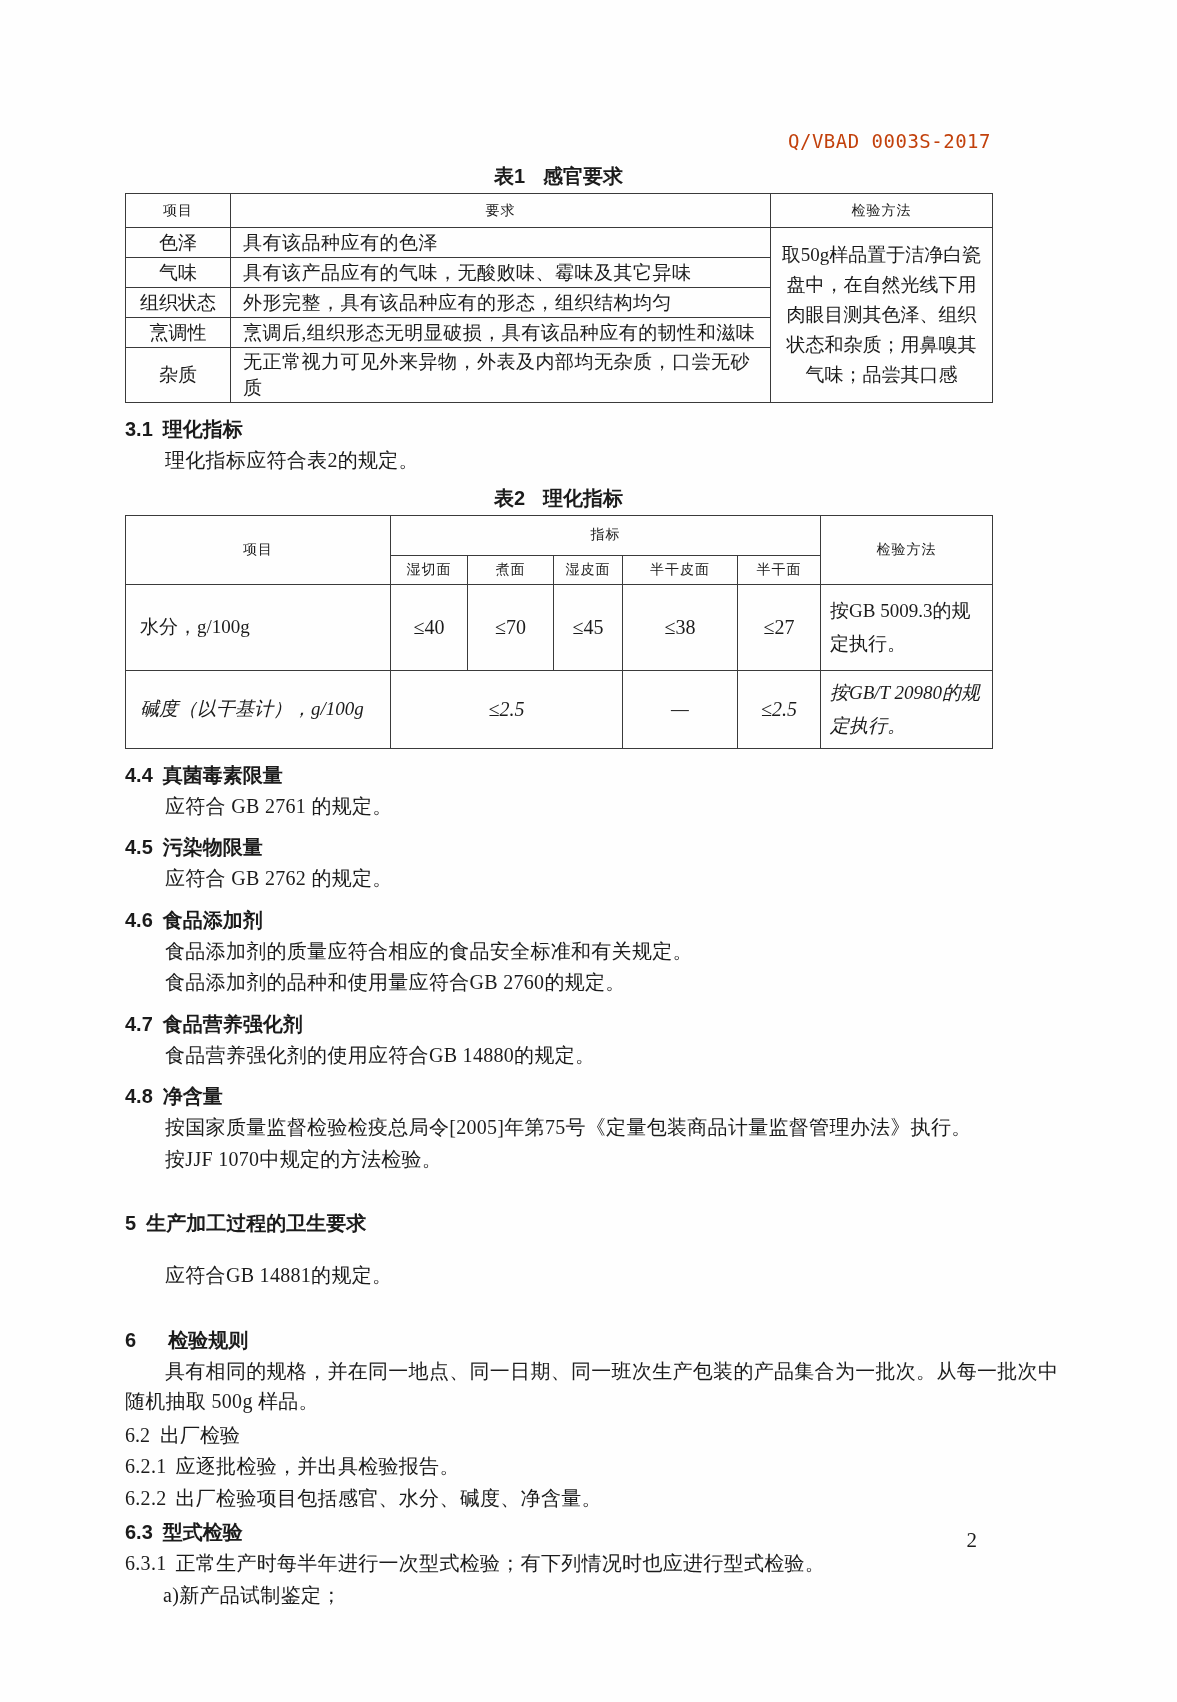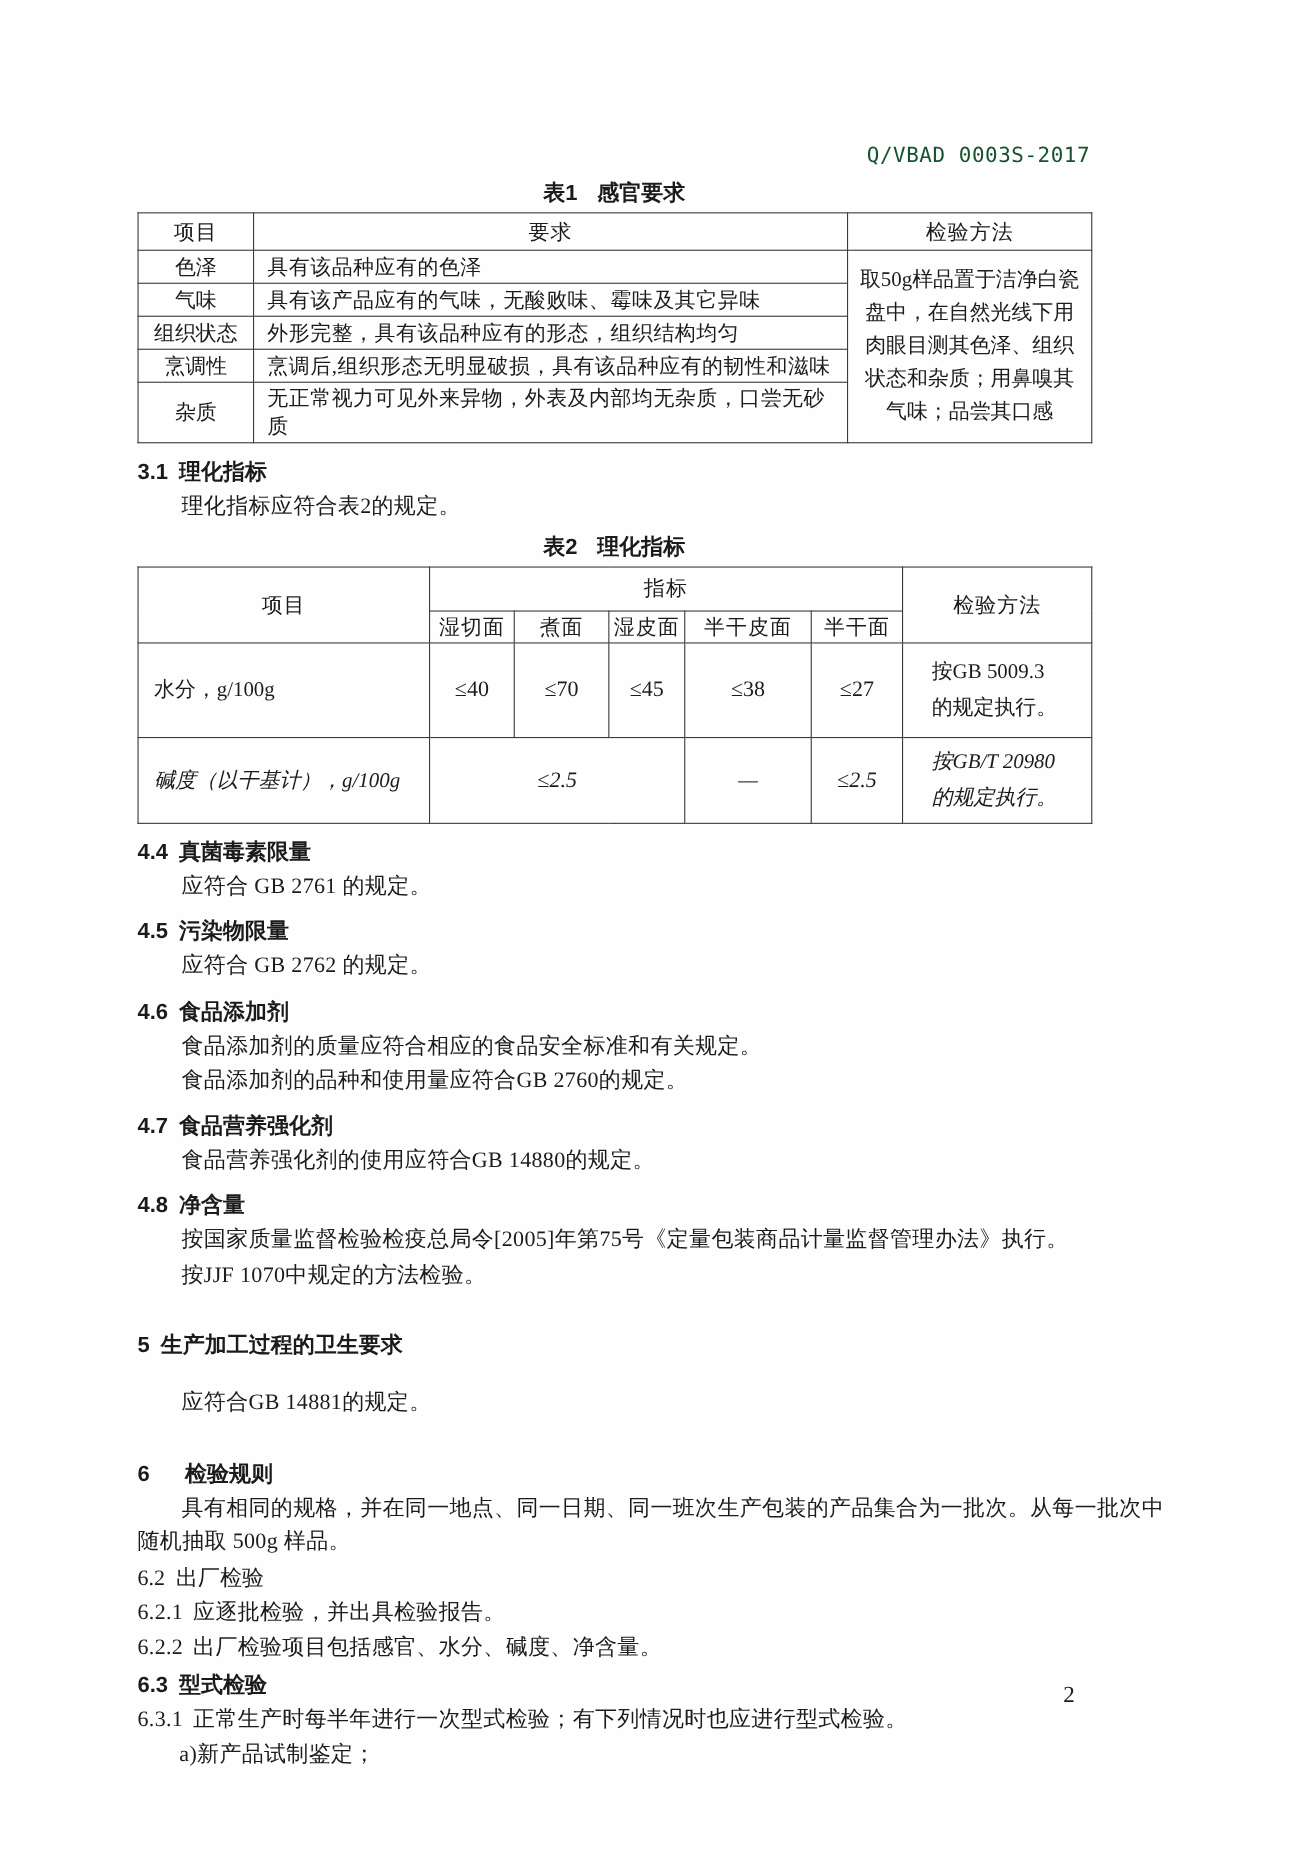--- a/index.html
+++ b/index.html
@@ -14,21 +14,21 @@
     font-size: 20px;
     overflow: hidden;
   }
   .doc-code {
     position: absolute;
     top: 130px;
     right: 186px;
     font-family: "DejaVu Sans Mono", "Liberation Mono", monospace;
     font-size: 19px;
     letter-spacing: 0.5px;
-    color: #14532d;
+    color: #c2410c;
   }
   .content {
     position: absolute;
     left: 125px;
     top: 163px;
     width: 940px;
   }
   .tbl-wrap { width: 867px; }
   .tbl-title {
     width: 867px;
@@ -48,21 +48,21 @@
   }
   td {
     border: 1px solid #3a3a3a;
     text-align: center;
     vertical-align: middle;
     font-size: 19px;
     padding: 1px 4px;
     overflow: hidden;
   }
   .th-cell {
-    font-size: 19px;
+    font-size: 14px;
     letter-spacing: 1px;
   }
   tr.hrow1 { height: 34px; }
   tr.drow  { height: 30px; margin-top: 41px; }
   td.req-cell {
     text-align: left;
     padding-left: 12px;
     letter-spacing: 0.5px;
   }
   td.method-cell {
@@ -76,21 +76,21 @@
   tr.t2h2 { height: 29px; }
   tr.t2r1 { height: 86px; }
   tr.t2r2 { height: 78px; font-style: italic; }
   td.item-left {
     text-align: left;
     padding-left: 14px;
   }
   td.val-cell { font-size: 20px; }
   td.method2-cell {
     text-align: left;
-    padding: 4px 26px;
+    padding: 4px 9px;
     line-height: 33px;
   }
   
   .h {
     font-family: "Liberation Sans", "DejaVu Sans", sans-serif;
     font-weight: 700;
     font-size: 20px;
     line-height: 30px;
     margin-top: 11px;
   }

